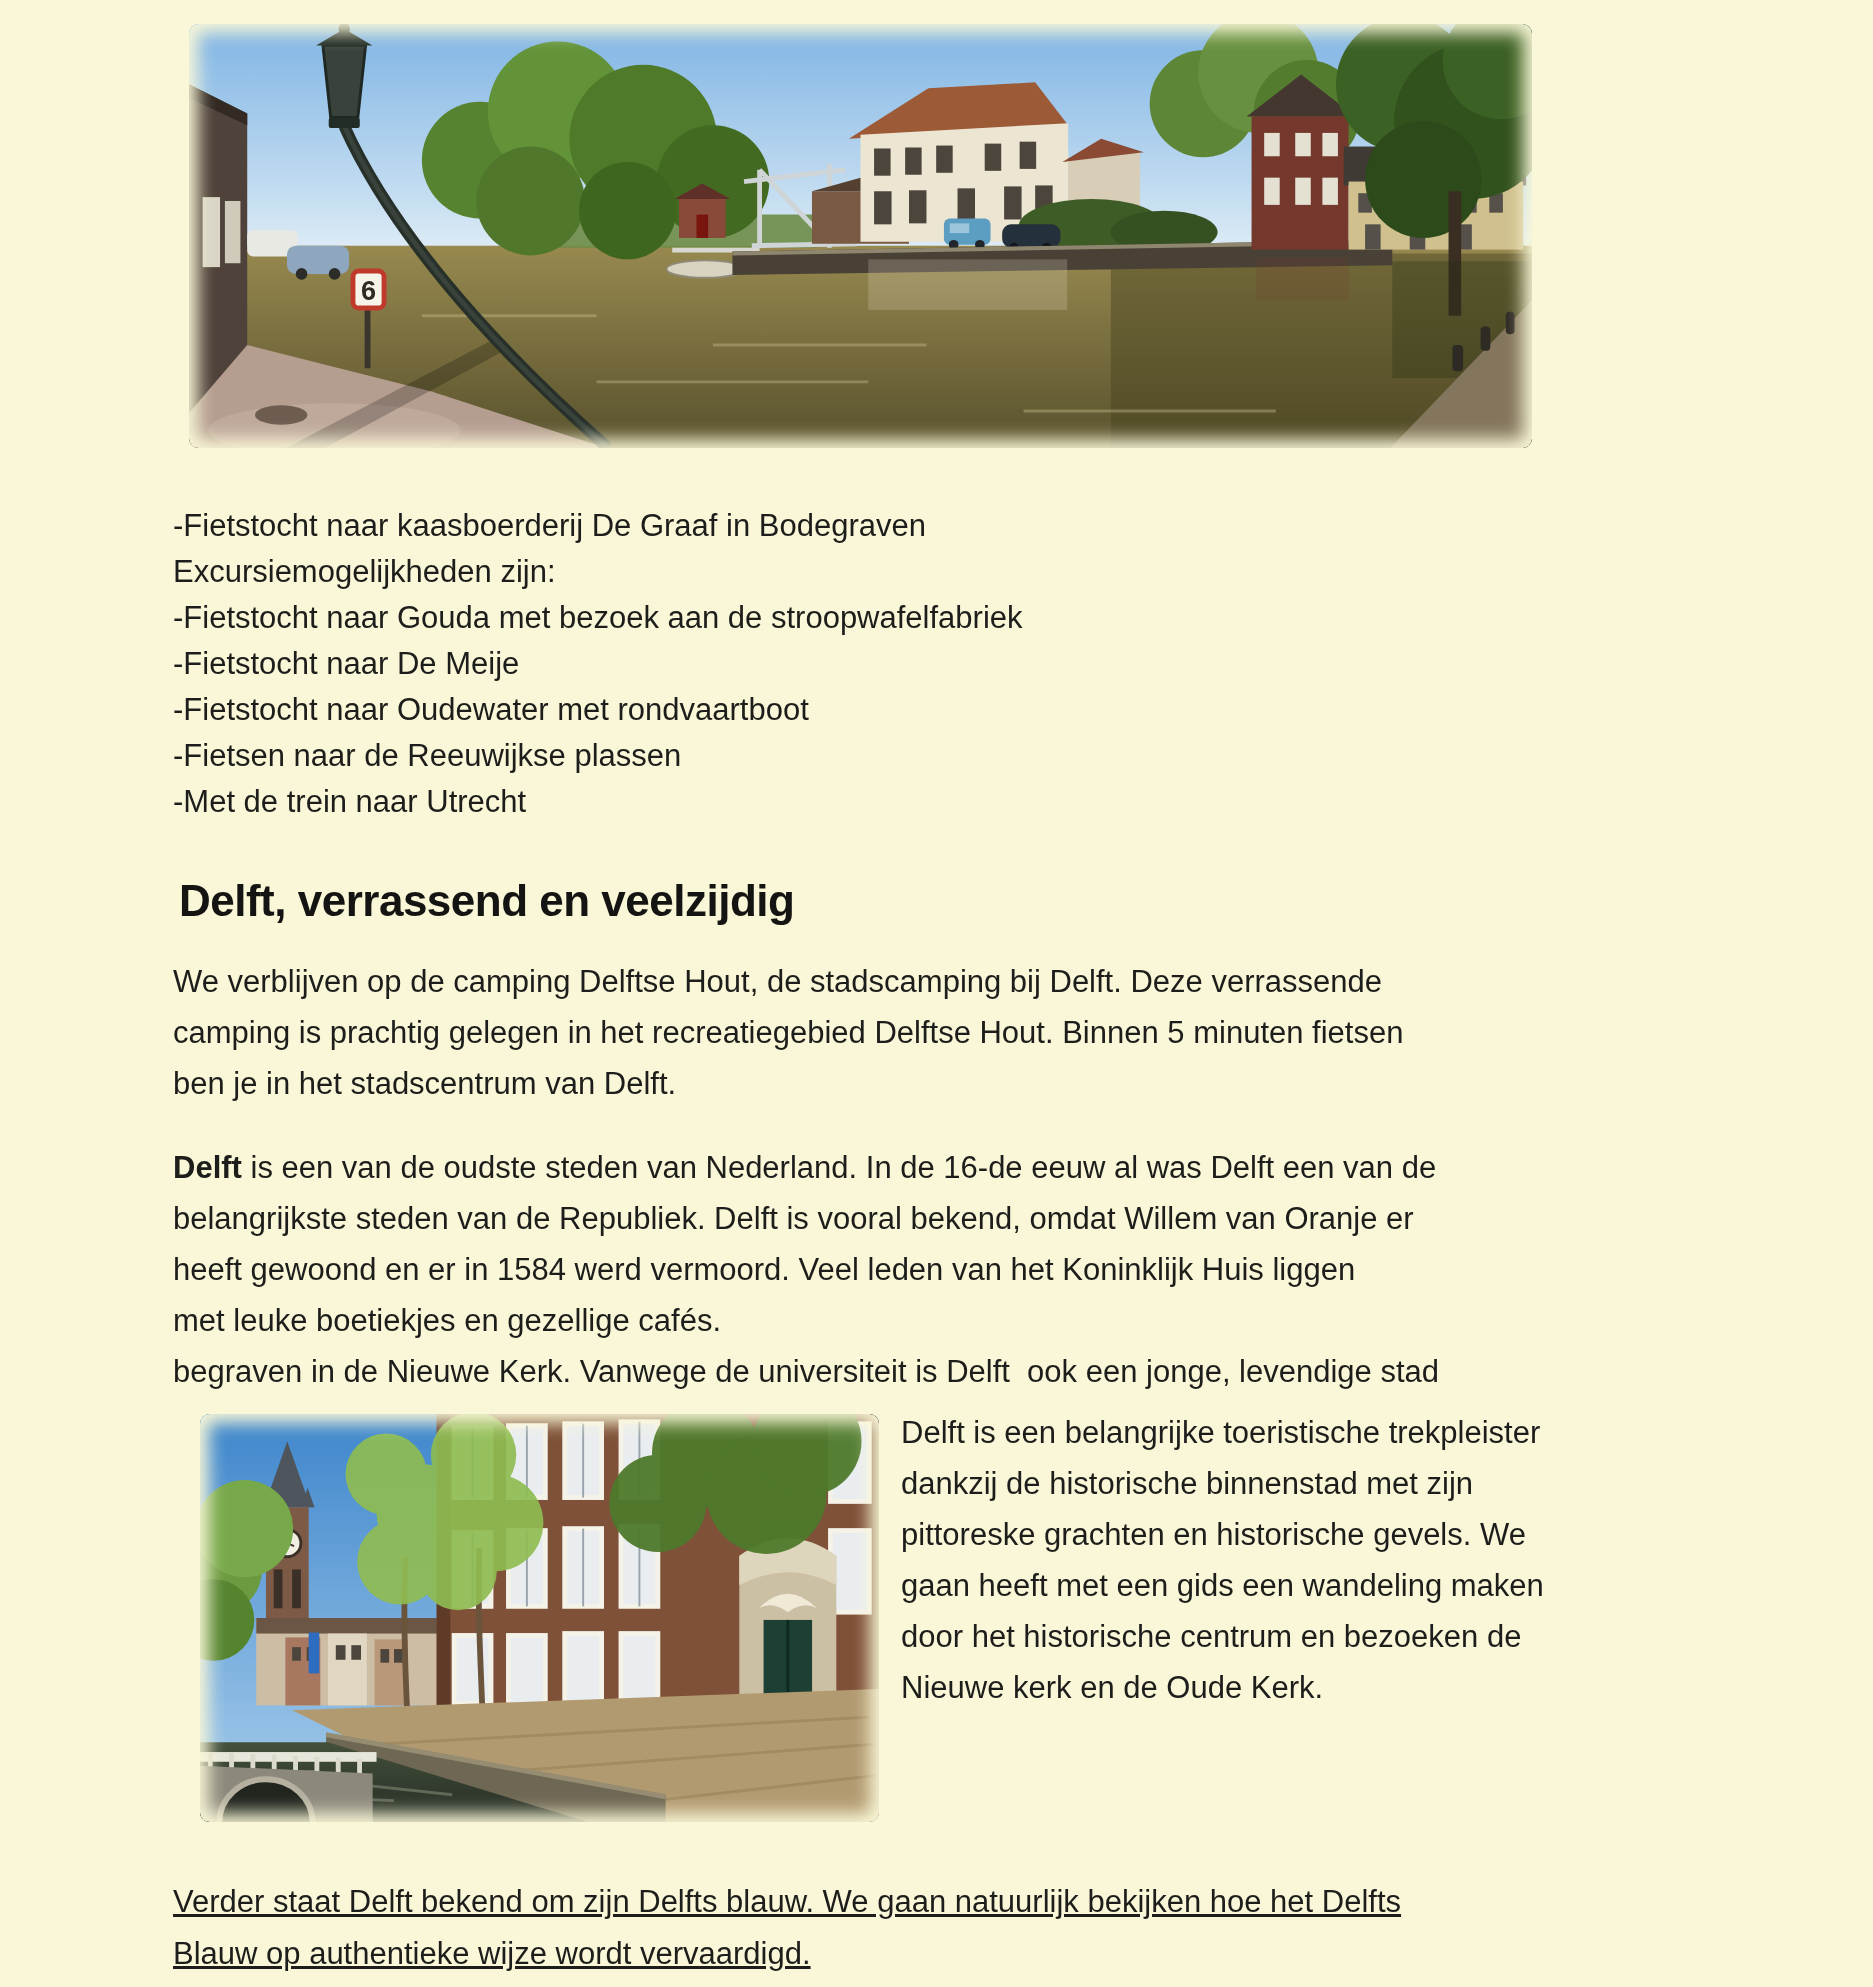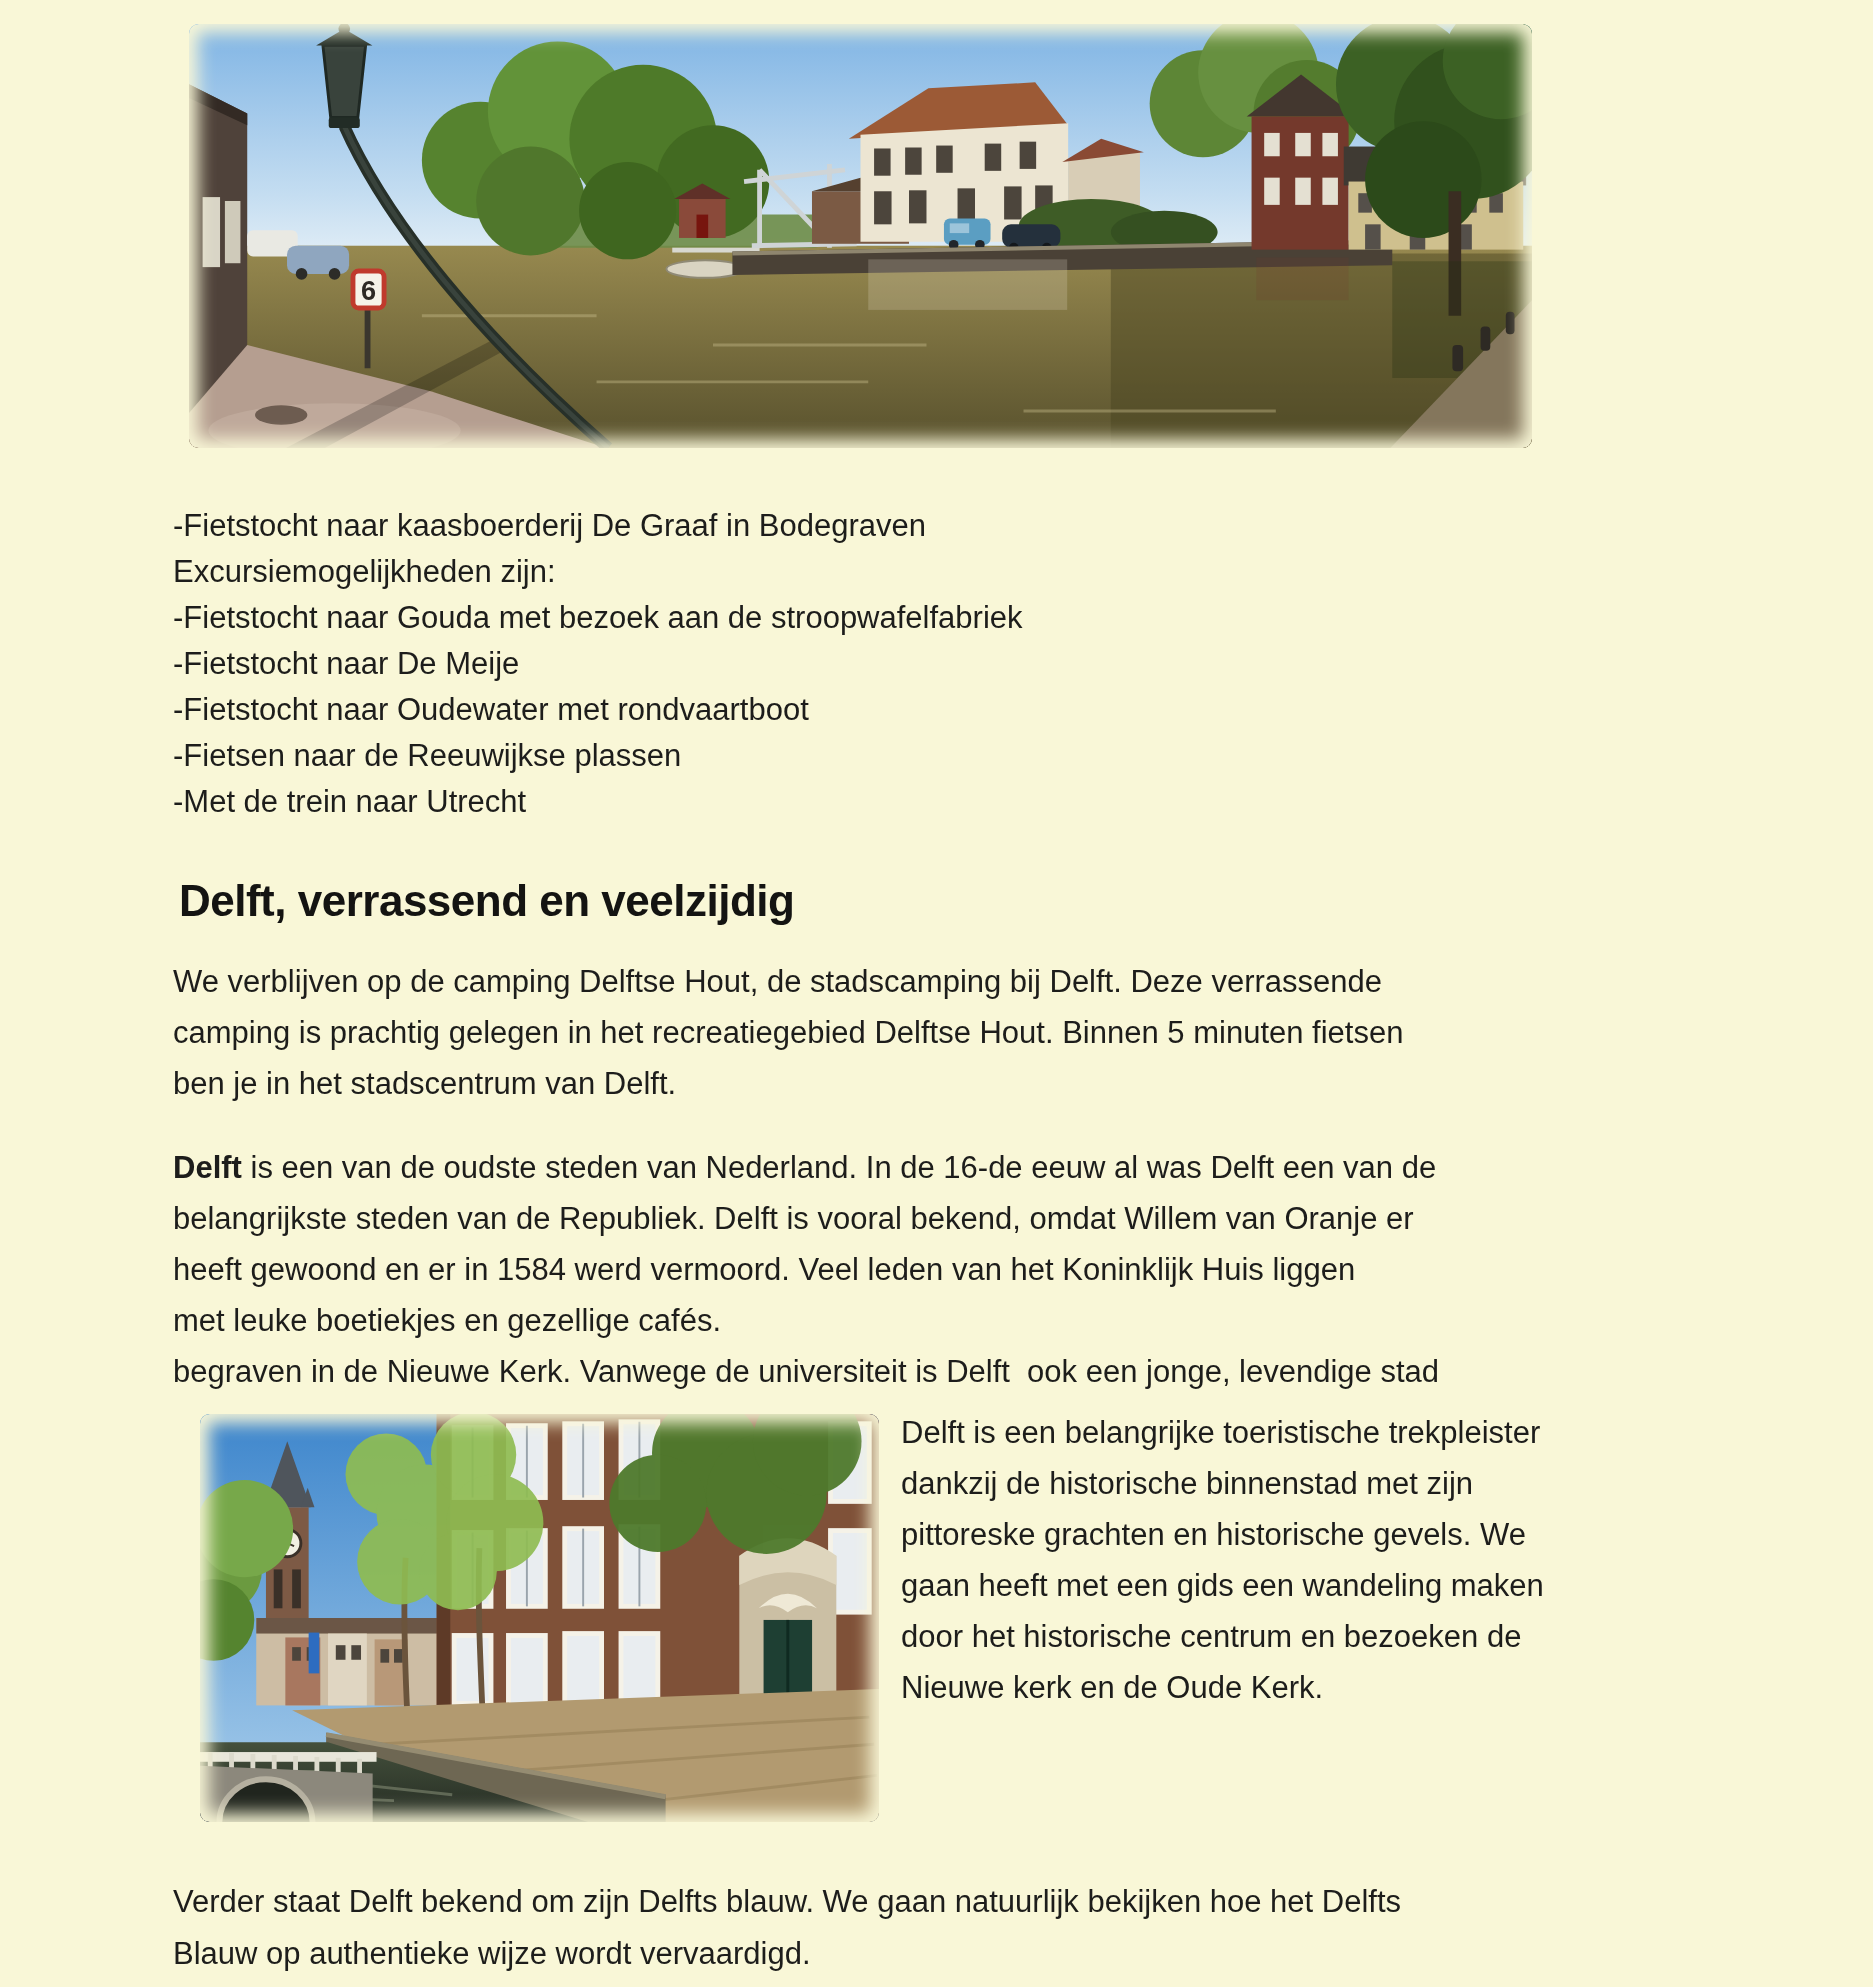--- a/index.html
+++ b/index.html
@@ -19,21 +19,21 @@
   .heading{
     position:absolute;left:171px;top:864px;margin:8px;
     font-size:44px;line-height:58px;font-weight:700;
     letter-spacing:-0.5px;color:#141412;white-space:pre;
   }
   .para .line{line-height:51px;}
   .para-camping{left:173px;top:956px;}
   .para-history{left:173px;top:1142px;}
   .para-tourism{left:901px;top:1407px;}
   .para-blauw{left:173px;top:1876px;}
-  .para-blauw .line{line-height:52px;}
+  .para-blauw .line{line-height:52px;text-decoration:underline;}
   .b{font-weight:700;}
   .photo{
     position:absolute;margin:0;padding:0;
     border-radius:9.7px;overflow:hidden;
   }
   .photo svg{display:block;width:100%;height:100%;}
   .photo::after{
     content:"";position:absolute;inset:0;border-radius:9.7px;
     box-shadow:inset 0 0 17.5px 8.7px #f9f7d7;
     pointer-events:none;

